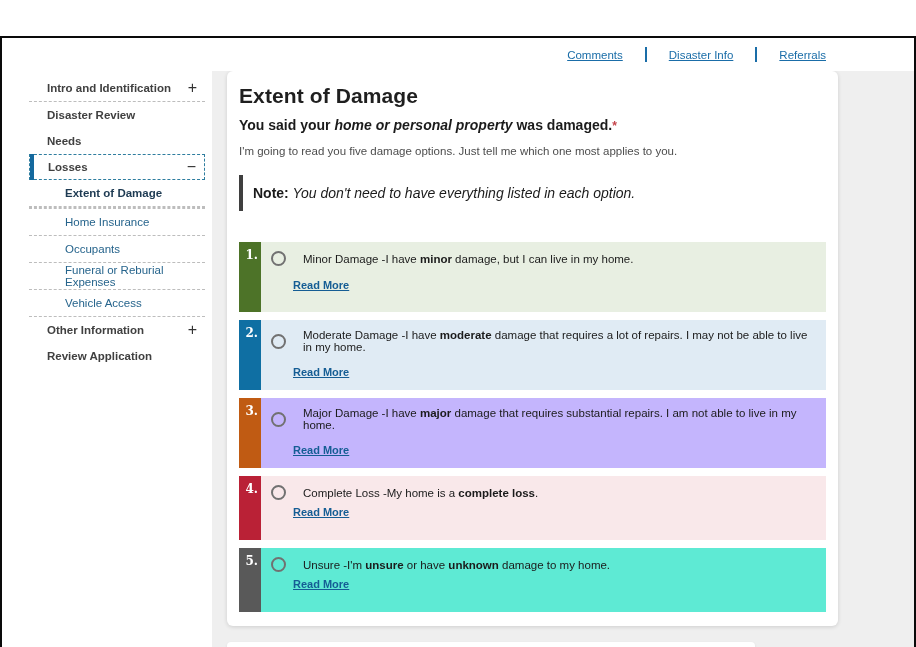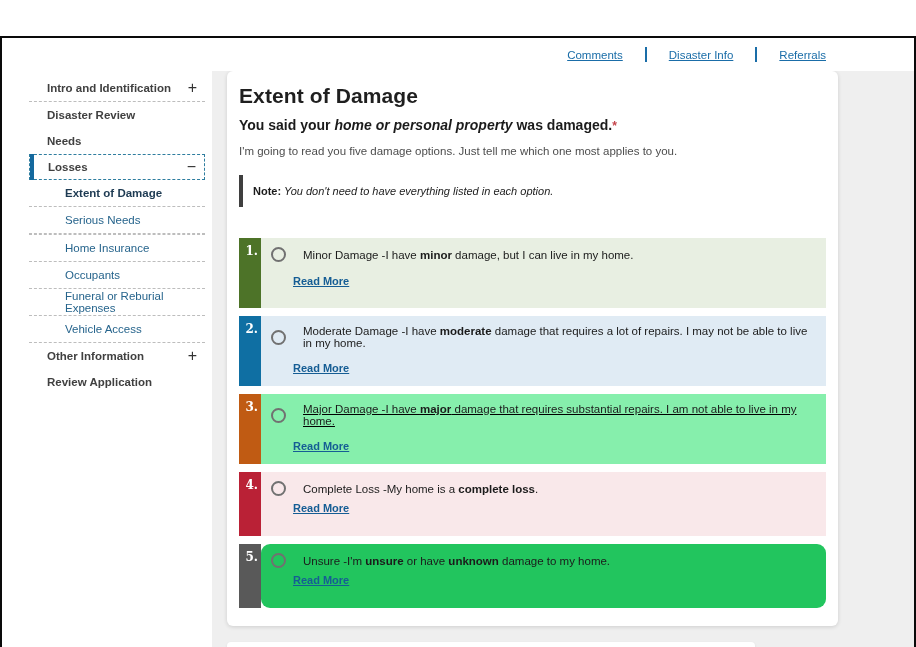--- a/index.html
+++ b/index.html
@@ -64,21 +64,21 @@
     box-shadow: 0 1px 4px rgba(0,0,0,.14);
     padding: 13px 12px 20px 12px;
   }
   .card h1 { font-size: 21px; font-weight: 700; color: #1f1f1f; letter-spacing: .1px; }
   .subtitle { margin-top: 9px; font-size: 14px; font-weight: 700; color: #1b1b1b; }
   .subtitle .ital { font-style: italic; }
   .subtitle .req { color: #c5444b; font-size: 12px; }
   .intro { margin-top: 12px; font-size: 11.5px; color: #4d4d4d; }
   .note {
     margin-top: 18px; border-left: 4px solid #3f3f3f;
-    padding: 10px 10px 10px 10px; font-size: 11px; color: #1b1b1b;
+    padding: 10px 10px 10px 10px; font-size: 14px; color: #1b1b1b;
   }
   .note .note-label { font-weight: bold; }
   .note .note-text { font-style: italic; }
   .options { margin-top: 31px; display: flex; flex-direction: column; gap: 8px; }
   .opt-row { display: flex; min-height: 70px; }
   .opt-row:nth-child(n+4) { min-height: 64px; }
   .opt-num {
     flex: 0 0 22px; color: #fff;
     font-family: "DejaVu Serif", serif; font-size: 12px; font-weight: bold;
     display: flex; justify-content: flex-end;
@@ -146,23 +146,20 @@
         <span>Needs</span>
       </div>
       <div class="side-item losses">
         <span>Losses</span>
         <span class="exp-icon">−</span>
       </div>
       <div class="sub-item active">
         <span>Extent of Damage</span>
       </div>
       <div class="side-sep"></div>
-      <div class="sub-item">
-        <span>Serious Needs</span>
-      </div>
       <div class="side-sep"></div>
       <div class="side-sep"></div>
       <div class="sub-item">
         <span>Home Insurance</span>
       </div>
       <div class="side-sep"></div>
       <div class="sub-item">
         <span>Occupants</span>
       </div>
       <div class="side-sep"></div>
@@ -213,21 +210,21 @@
               <div class="opt-line">
                 <input type="radio" name="damage" class="opt-radio" style="">
                 <span class="opt-label"><span>Moderate Damage -I have </span><b>moderate</b><span> damage that requires a lot of repairs. I may not be able to live in my home.</span></span>
               </div>
               <a class="read-more">Read More</a>
             </div>
           </div>
 
           <div class="opt-row">
             <div class="opt-num" style="background-color: rgb(192, 91, 19);">3.</div>
-            <div class="opt-body" style="background-color: #86efac; text-decoration: underline;">
+            <div class="opt-body" style="background-color: #c4b5fd;">
               <div class="opt-line">
                 <input type="radio" name="damage" class="opt-radio" style="">
                 <span class="opt-label"><span>Major Damage -I have </span><b>major</b><span> damage that requires substantial repairs. I am not able to live in my home.</span></span>
               </div>
               <a class="read-more">Read More</a>
             </div>
           </div>
 
           <div class="opt-row">
             <div class="opt-num" style="background-color: rgb(186, 33, 54);">4.</div>
@@ -235,21 +232,21 @@
               <div class="opt-line">
                 <input type="radio" name="damage" class="opt-radio" style="">
                 <span class="opt-label"><span>Complete Loss -My home is a </span><b>complete loss</b><span>.</span></span>
               </div>
               <a class="read-more">Read More</a>
             </div>
           </div>
 
           <div class="opt-row">
             <div class="opt-num" style="background-color: rgb(89, 89, 89);">5.</div>
-            <div class="opt-body" style="background-color: #22c55e; border-radius: 9px;">
+            <div class="opt-body" style="background-color: #5eead4;">
               <div class="opt-line">
                 <input type="radio" name="damage" class="opt-radio" style="">
                 <span class="opt-label"><span>Unsure -I'm </span><b>unsure</b><span> or have </span><b>unknown</b><span> damage to my home.</span></span>
               </div>
               <a class="read-more">Read More</a>
             </div>
           </div>
 
         </div>
       </div>

